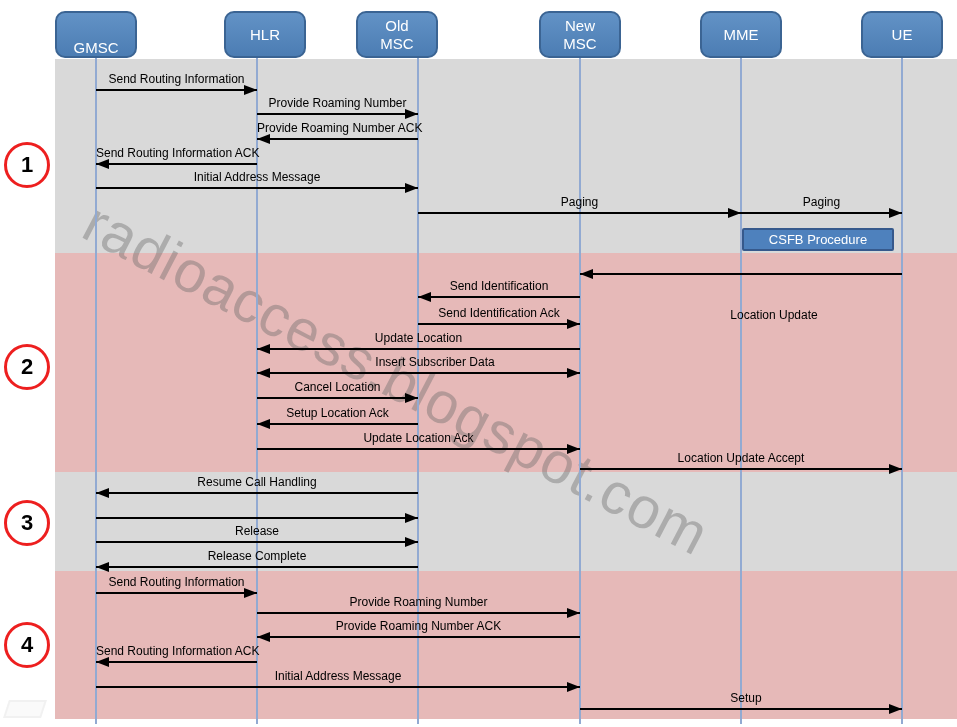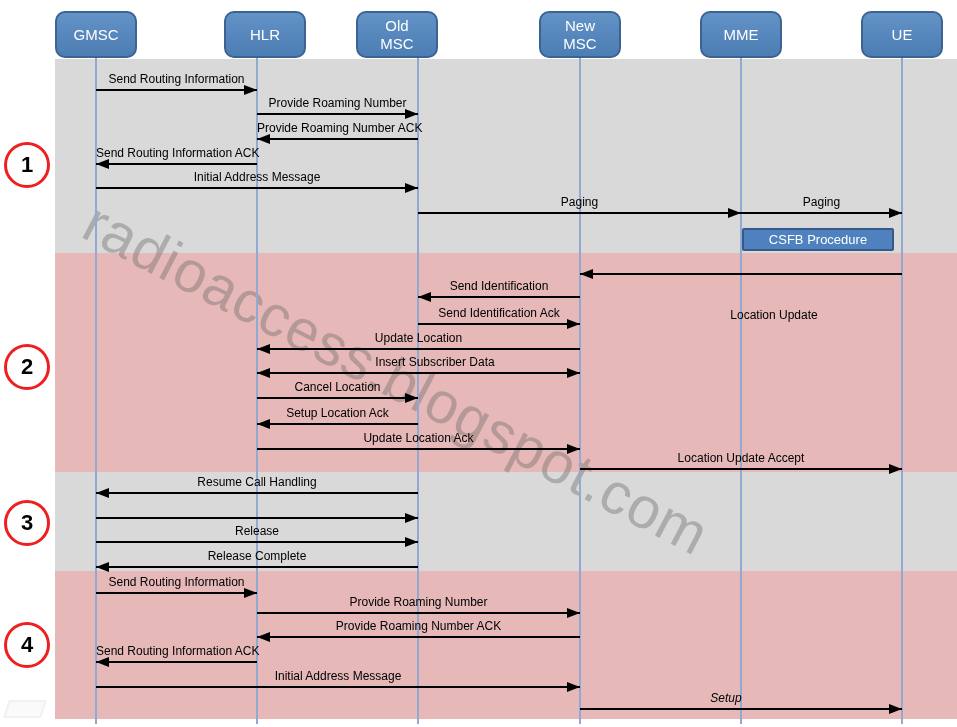--- a/index.html
+++ b/index.html
@@ -61,21 +61,21 @@
     <div class="band" style="top: 472px; height: 99px; background: rgb(217, 217, 217);"></div>
     <div class="num-circle" style="top: 500px;">3</div>
     <div class="band" style="top: 571px; height: 148px; background: rgb(230, 185, 184);"></div>
     <div class="num-circle" style="top: 622px;">4</div>
     <div class="lifeline" style="left: 95px;"></div>
     <div class="lifeline" style="left: 256px;"></div>
     <div class="lifeline" style="left: 417px;"></div>
     <div class="lifeline" style="left: 579px;"></div>
     <div class="lifeline" style="left: 740px;"></div>
     <div class="lifeline" style="left: 901px;"></div>
-    <div class="actor" style="left: 55px;">
+    <div class="actor" style="left: 55px; justify-content: flex-end;">
       <div>GMSC</div>
     </div>
     <div class="actor" style="left: 224px;">
       <div>HLR</div>
     </div>
     <div class="actor" style="left: 356px;">
       <div>Old</div>
       <div>MSC</div>
     </div>
     <div class="actor" style="left: 539px;">
@@ -158,15 +158,15 @@
     <div class="msg-head l" style="left: 257px; top: 632px;"></div>
     <div class="msg-label" style="left: 257px; width: 323px; top: 619px;">Provide Roaming Number ACK</div>
     <div class="msg-line" style="left: 96px; top: 661px; width: 161px;"></div>
     <div class="msg-head l" style="left: 96px; top: 657px;"></div>
     <div class="msg-label" style="left: 96px; width: 161px; top: 644px;">Send Routing Information ACK</div>
     <div class="msg-line" style="left: 96px; top: 686px; width: 484px;"></div>
     <div class="msg-head r" style="left: 567px; top: 682px;"></div>
     <div class="msg-label" style="left: 96px; width: 484px; top: 669px;">Initial Address Message</div>
     <div class="msg-line" style="left: 580px; top: 708px; width: 322px;"></div>
     <div class="msg-head r" style="left: 889px; top: 704px;"></div>
-    <div class="msg-label" style="left: 560px; width: 332px; top: 691px; font-style: italic;">Setup</div>
+    <div class="msg-label" style="left: 580px; width: 332px; top: 691px;">Setup</div>
     <div class="proc-box" style="left: 742px; top: 228px; width: 152px; height: 23px;">CSFB Procedure</div>
   </div>
 
 </body></html>

